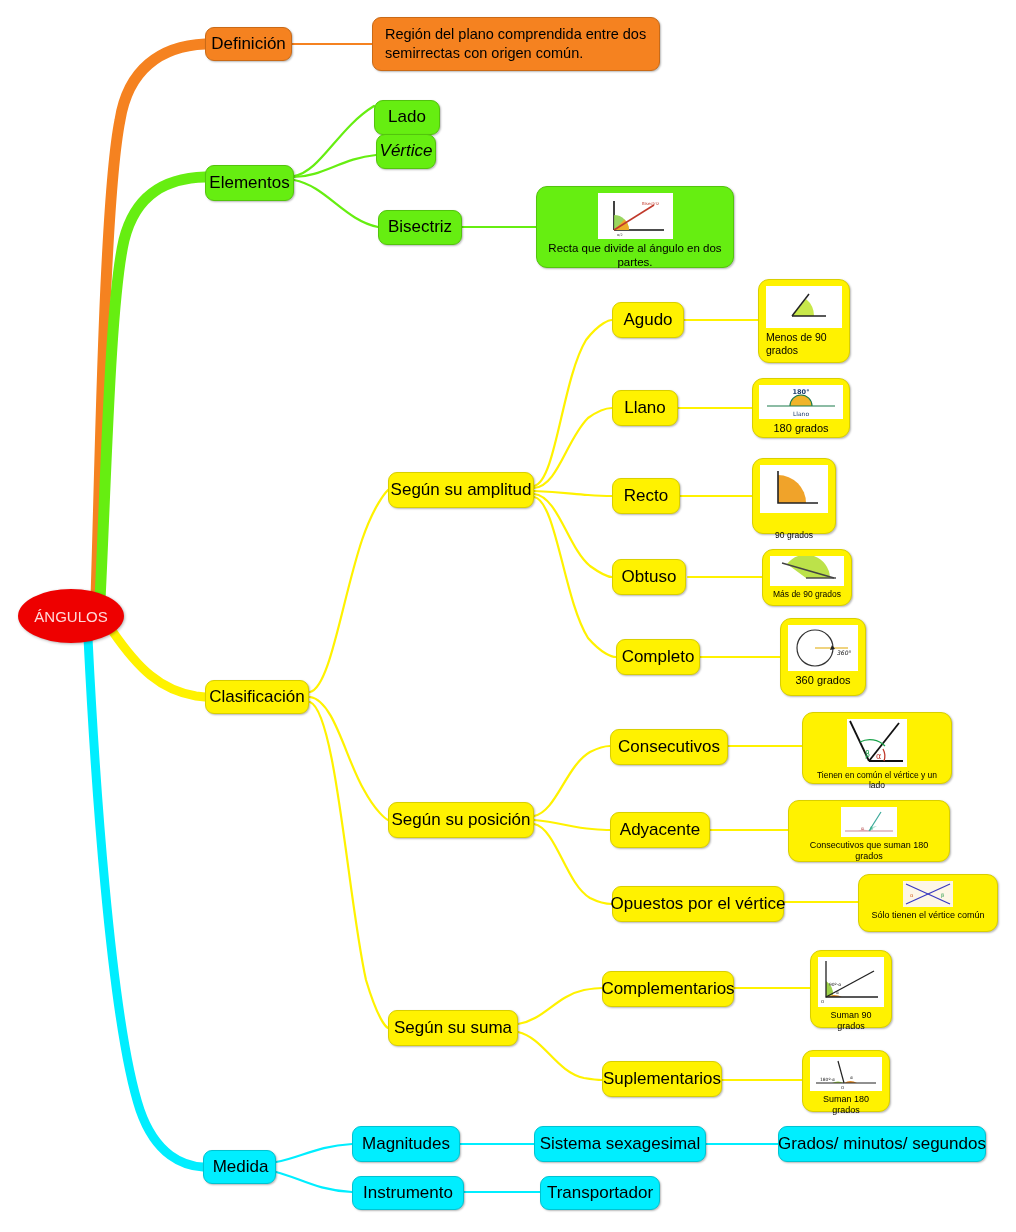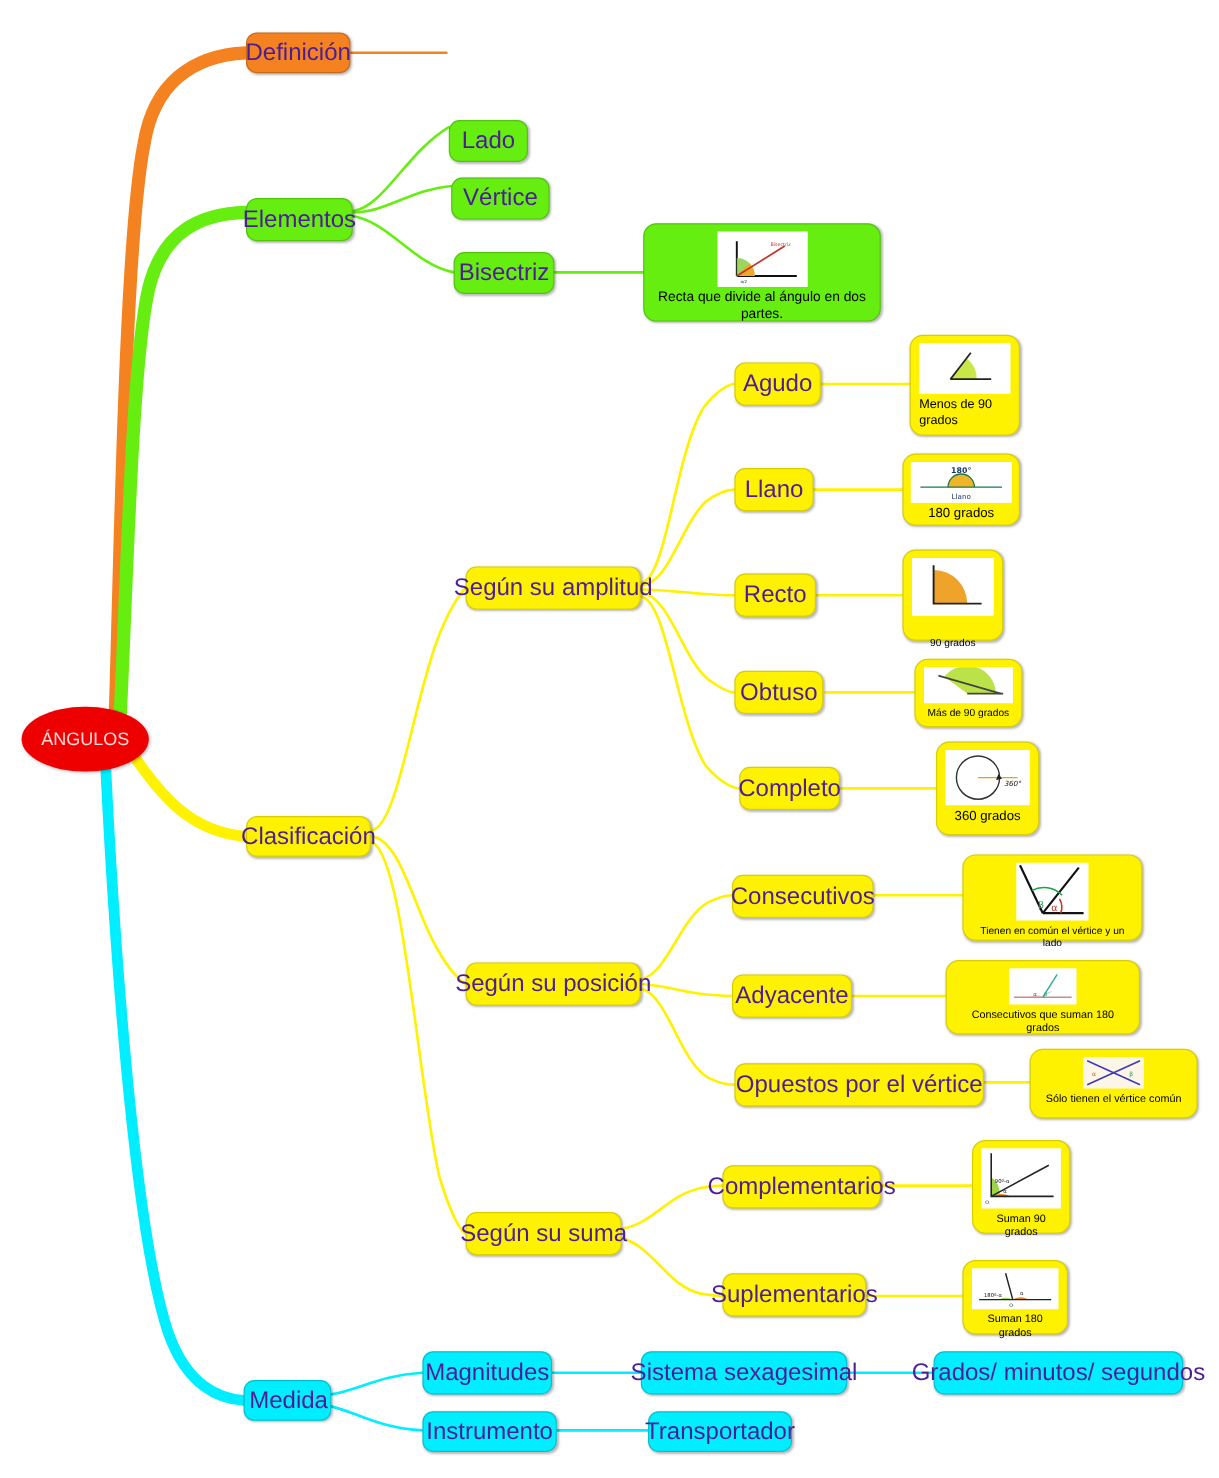--- a/index.html
+++ b/index.html
@@ -14,22 +14,22 @@
   #canvas{position:absolute;left:0;top:0;width:1016px;height:1232px;}
   #edges{position:absolute;left:0;top:0;width:1016px;height:1232px;pointer-events:none;}
 
   .node{
     position:absolute;
     box-sizing:border-box;
     display:flex;
     align-items:center;
     justify-content:center;
     border-radius:9px;
-    color:#4c1d95;
-    font-size:20px;
+    color:#000000;
+    font-size:17px;
     line-height:1.22;
     text-align:center;
     padding:5px 9px;
     box-shadow:1px 1px 2px rgba(0,0,0,0.28);
     white-space:nowrap;
   }
   .node.orange{background:#F58220;border:1px solid #c96a17;}
   .node.green{background:#66EE11;border:1px solid #53c40d;}
   .node.yellow{background:#FFF200;border:1px solid #d9cf00;}
   .node.cyan{background:#00EEFF;border:1px solid #00c3d1;}
@@ -148,30 +148,33 @@
   </svg>
 
   <div class="root" style="left:18px;top:589px;width:106px;height:54px;">
     <span>ÁNGULOS</span>
   </div>
 
   <div class="node orange" style="left:205px;top:27px;width:87px;height:34px;">
     <span>Definición</span>
   </div>
 
+  <div class="big-text" style="left:372px;top:17px;width:288px;height:54px;">
+    <span>Región del plano comprendida entre dos semirrectas con origen común.</span>
+  </div>
 
   <div class="node green" style="left:205px;top:165px;width:89px;height:36px;">
     <span>Elementos</span>
   </div>
 
   <div class="node green" style="left:374px;top:100px;width:66px;height:35px;">
     <span>Lado</span>
   </div>
 
-  <div class="node green" style="left:376px;top:148px;width:82px;height:35px;">
+  <div class="node green" style="left:376px;top:134px;width:60px;height:35px;font-style:italic;">
     <span>Vértice</span>
   </div>
 
   <div class="node green" style="left:378px;top:210px;width:84px;height:35px;">
     <span>Bisectriz</span>
   </div>
 
   <div class="picnode green" style="left:536px;top:186px;width:198px;height:82px;">
     <span class="thumb">
       <svg width="75" height="46" viewBox="0 0 75 46">
@@ -308,21 +311,21 @@
         <path d="M28 24 A9 9 0 0 1 36 19 Z" fill="#9fd9c8" opacity=".75"></path>
         <path d="M4 24 L52 24" stroke="#c98a96" stroke-width="1.2"></path>
         <path d="M28 24 L40 5" stroke="#3aa899" stroke-width="1.2"></path>
         <text x="20" y="23" font-family="DejaVu Sans, sans-serif" font-size="4.5" fill="#a33">α</text>
         <text x="29" y="23" font-family="DejaVu Sans, sans-serif" font-size="4.5" fill="#2a7">β</text>
       </svg>
     </span>
     <span class="cap" style="font-size:9px;">Consecutivos que suman 180 grados</span>
   </div>
 
-  <div class="node yellow" style="left:612px;top:886px;width:208px;height:36px;">
+  <div class="node yellow" style="left:612px;top:886px;width:172px;height:36px;">
     <span>Opuestos por el vértice</span>
   </div>
   <div class="picnode yellow" style="left:858px;top:874px;width:140px;height:58px;">
     <span class="thumb">
       <svg width="50" height="26" viewBox="0 0 50 26">
         <rect x="0" y="0" width="50" height="26" fill="#fdf6e6"></rect>
         <path d="M3 3 L47 23" stroke="#3a3ac0" stroke-width="1.3"></path>
         <path d="M47 3 L3 23" stroke="#3a3ac0" stroke-width="1.3"></path>
         <text x="7" y="16" font-family="DejaVu Sans, sans-serif" font-size="5" fill="#d06020">α</text>
         <text x="38" y="16" font-family="DejaVu Sans, sans-serif" font-size="5" fill="#2a9a4a">β</text>

